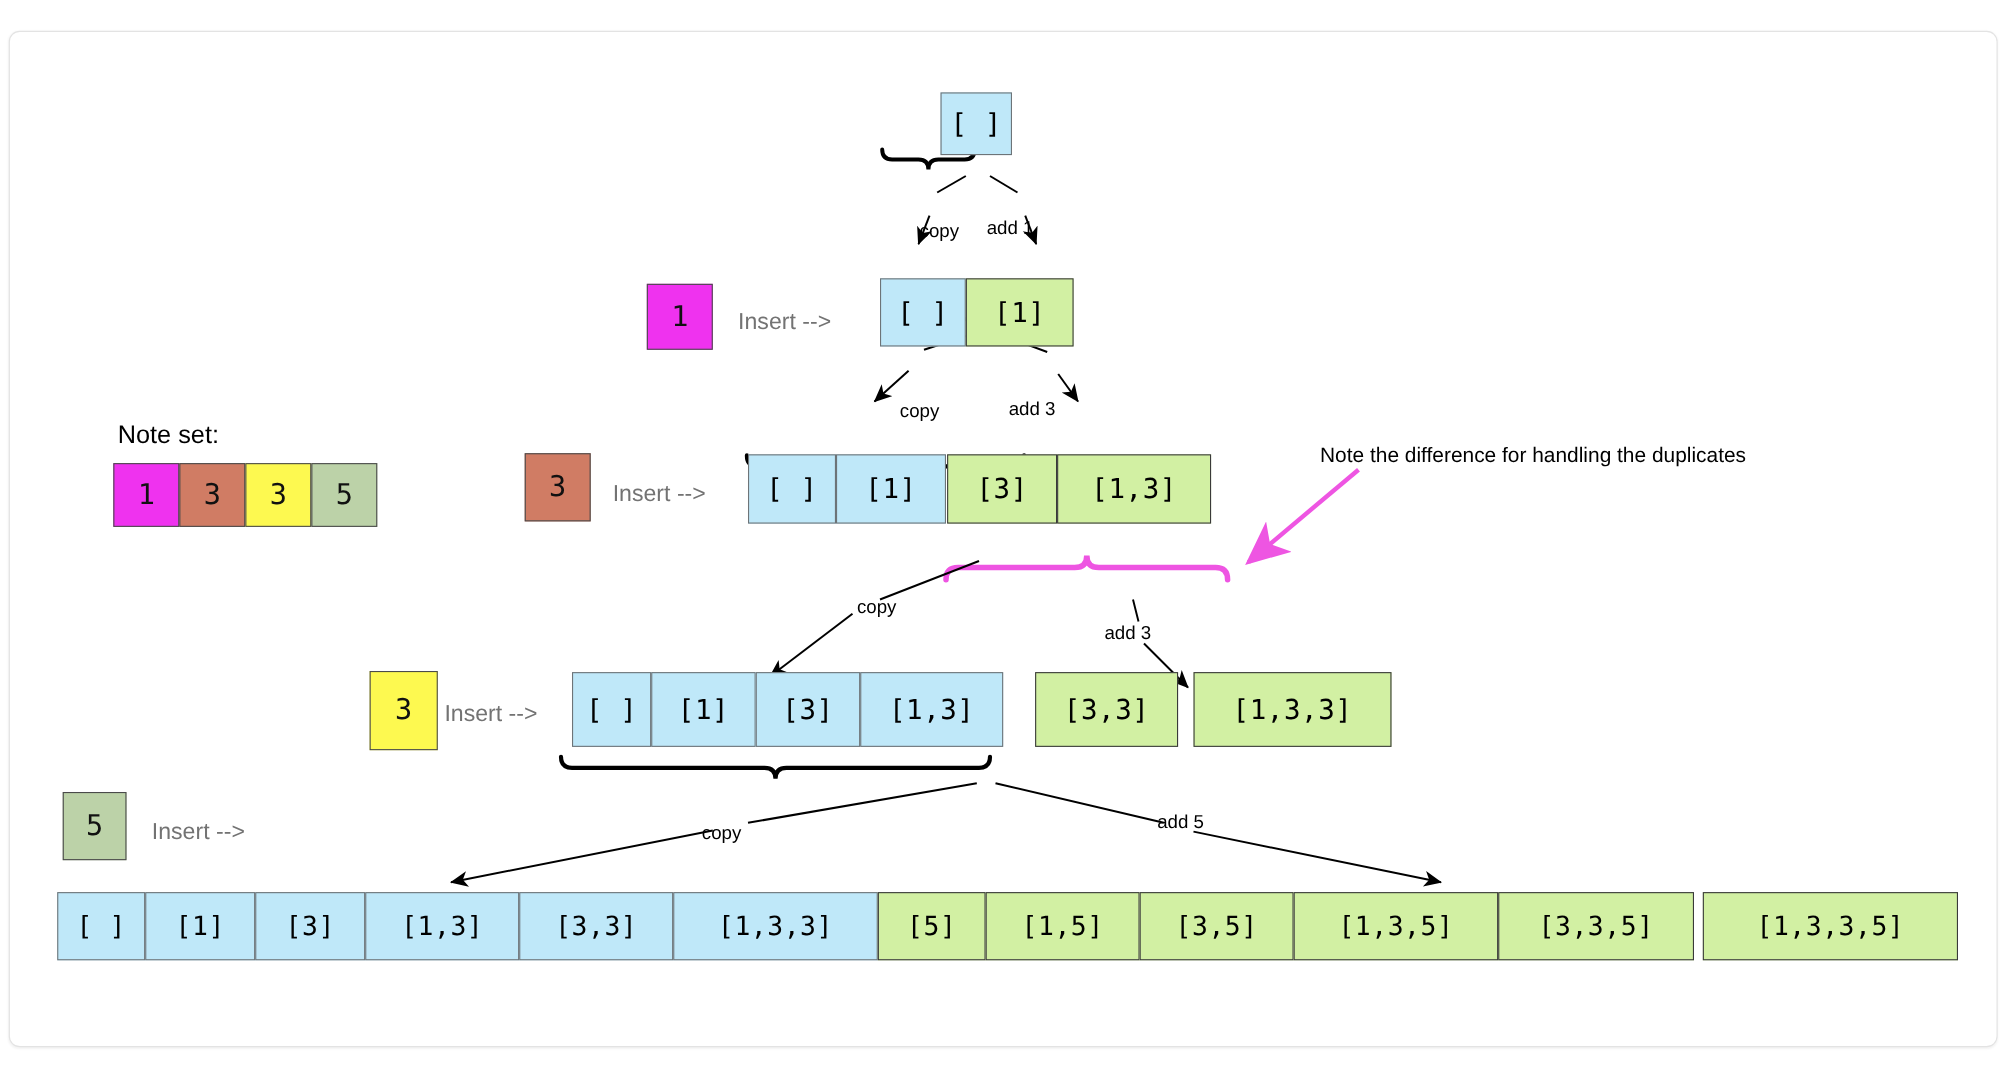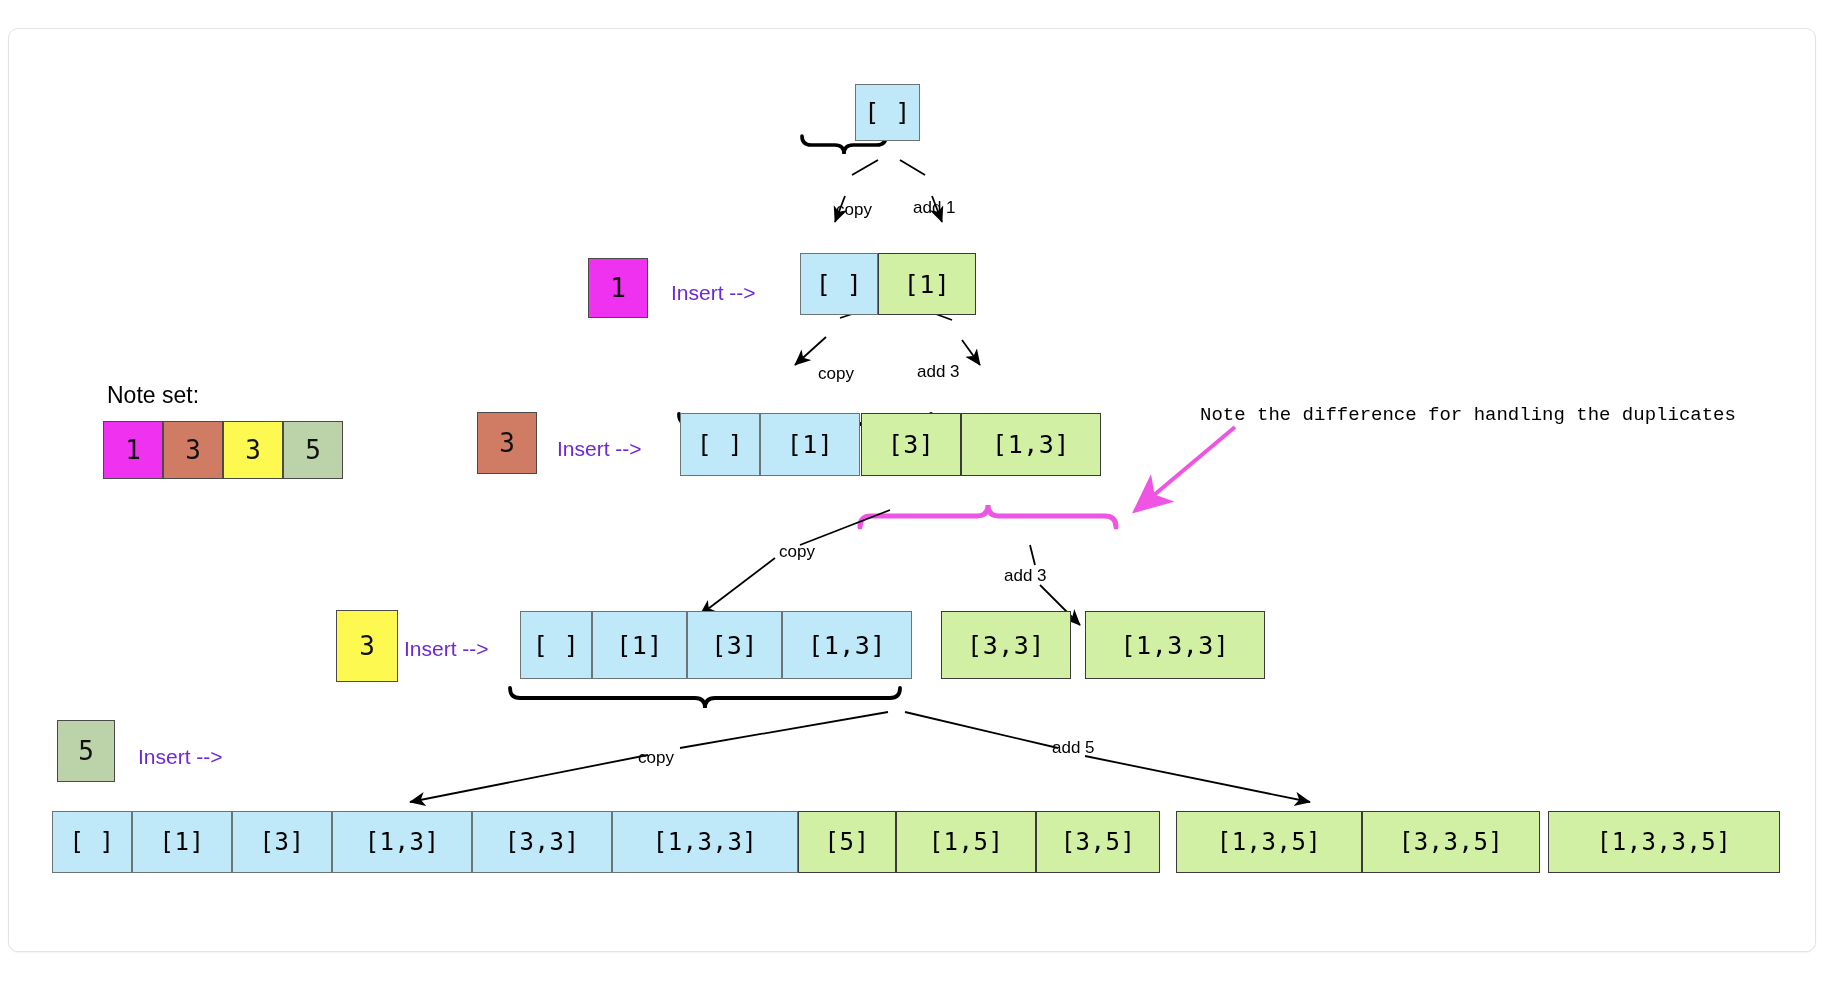--- a/index.html
+++ b/index.html
@@ -45,35 +45,35 @@
     font-size:26px;color:#111;
   }
   .c-magenta{background:#ef32ef;}
   .c-salmon {background:#d07c64;}
   .c-yellow {background:#fdf950;}
   .c-sage   {background:#bcd2a8;}
 
   .ins{
     position:absolute;
     font-family:"Liberation Sans",sans-serif;
-    font-size:21px;color:#6d28d9;white-space:nowrap;
+    font-size:21px;color:#737373;white-space:nowrap;
   }
   .lbl{
     position:absolute;
     font-family:"Liberation Sans",sans-serif;
     font-size:17px;color:#000;white-space:nowrap;text-align:center;
   }
   .givenlabel{
     position:absolute;
     font-family:"Liberation Sans",sans-serif;
     font-size:23px;color:#000;white-space:nowrap;
   }
   .note{
     position:absolute;
-    font-family:Liberation Mono, monospace;
+    font-family:Liberation Sans, sans-serif;
     font-size:19px;color:#000;white-space:nowrap;
   }
 </style>
 </head>
 <body>
 
 <div id="canvas">
 
   <div class="frame"></div>
 
@@ -143,21 +143,21 @@
   <div class="givenlabel" style="left:107px;top:382px;">Note set:</div>
 
   <div class="chip c-magenta" style="left:103px;top:421px;width:60px;height:58px;">1</div>
   <div class="chip c-salmon" style="left:163px;top:421px;width:60px;height:58px;">3</div>
   <div class="chip c-yellow" style="left:223px;top:421px;width:60px;height:58px;">3</div>
   <div class="chip c-sage" style="left:283px;top:421px;width:60px;height:58px;">5</div>
 
   <div class="box blue" style="left:855px;top:84px;width:65px;height:57px;font-size:25px;">[ ]</div>
 
   <div class="lbl" style="left:836px;top:200px;">copy</div>
-  <div class="lbl" style="left:897px;top:198px;margin-left:16px;">add 1</div>
+  <div class="lbl" style="left:897px;top:198px;">add 1</div>
 
   <div class="chip c-magenta" style="left:588px;top:258px;width:60px;height:60px;">1</div>
   <div class="ins" style="left:671px;top:281px;">Insert --&gt;</div>
 
   <div class="box blue" style="left:800px;top:253px;width:78px;height:62px;font-size:25px;">[ ]</div>
   <div class="box green" style="left:878px;top:253px;width:98px;height:62px;font-size:25px;">[1]</div>
 
   <div class="lbl" style="left:818px;top:364px;">copy</div>
   <div class="lbl" style="left:917px;top:362px;">add 3</div>
 
@@ -191,18 +191,18 @@
   <div class="ins" style="left:138px;top:745px;">Insert --&gt;</div>
 
   <div class="box blue" style="left:52px;top:811px;width:80px;height:62px;font-size:24px;">[ ]</div>
   <div class="box blue" style="left:132px;top:811px;width:100px;height:62px;font-size:24px;">[1]</div>
   <div class="box blue" style="left:232px;top:811px;width:100px;height:62px;font-size:24px;">[3]</div>
   <div class="box blue" style="left:332px;top:811px;width:140px;height:62px;font-size:24px;">[1,3]</div>
   <div class="box blue" style="left:472px;top:811px;width:140px;height:62px;font-size:24px;">[3,3]</div>
   <div class="box blue" style="left:612px;top:811px;width:186px;height:62px;font-size:24px;">[1,3,3]</div>
   <div class="box green" style="left:798px;top:811px;width:98px;height:62px;font-size:24px;">[5]</div>
   <div class="box green" style="left:896px;top:811px;width:140px;height:62px;font-size:24px;">[1,5]</div>
-  <div class="box green" style="left:1036px;top:811px;width:124px;height:62px;font-size:24px;">[3,5]</div>
+  <div class="box green" style="left:1036px;top:811px;width:140px;height:62px;font-size:24px;">[3,5]</div>
   <div class="box green" style="left:1176px;top:811px;width:186px;height:62px;font-size:24px;">[1,3,5]</div>
   <div class="box green" style="left:1362px;top:811px;width:178px;height:62px;font-size:24px;">[3,3,5]</div>
   <div class="box green" style="left:1548px;top:811px;width:232px;height:62px;font-size:24px;">[1,3,3,5]</div>
 
 </div>
 
 </body></html>

